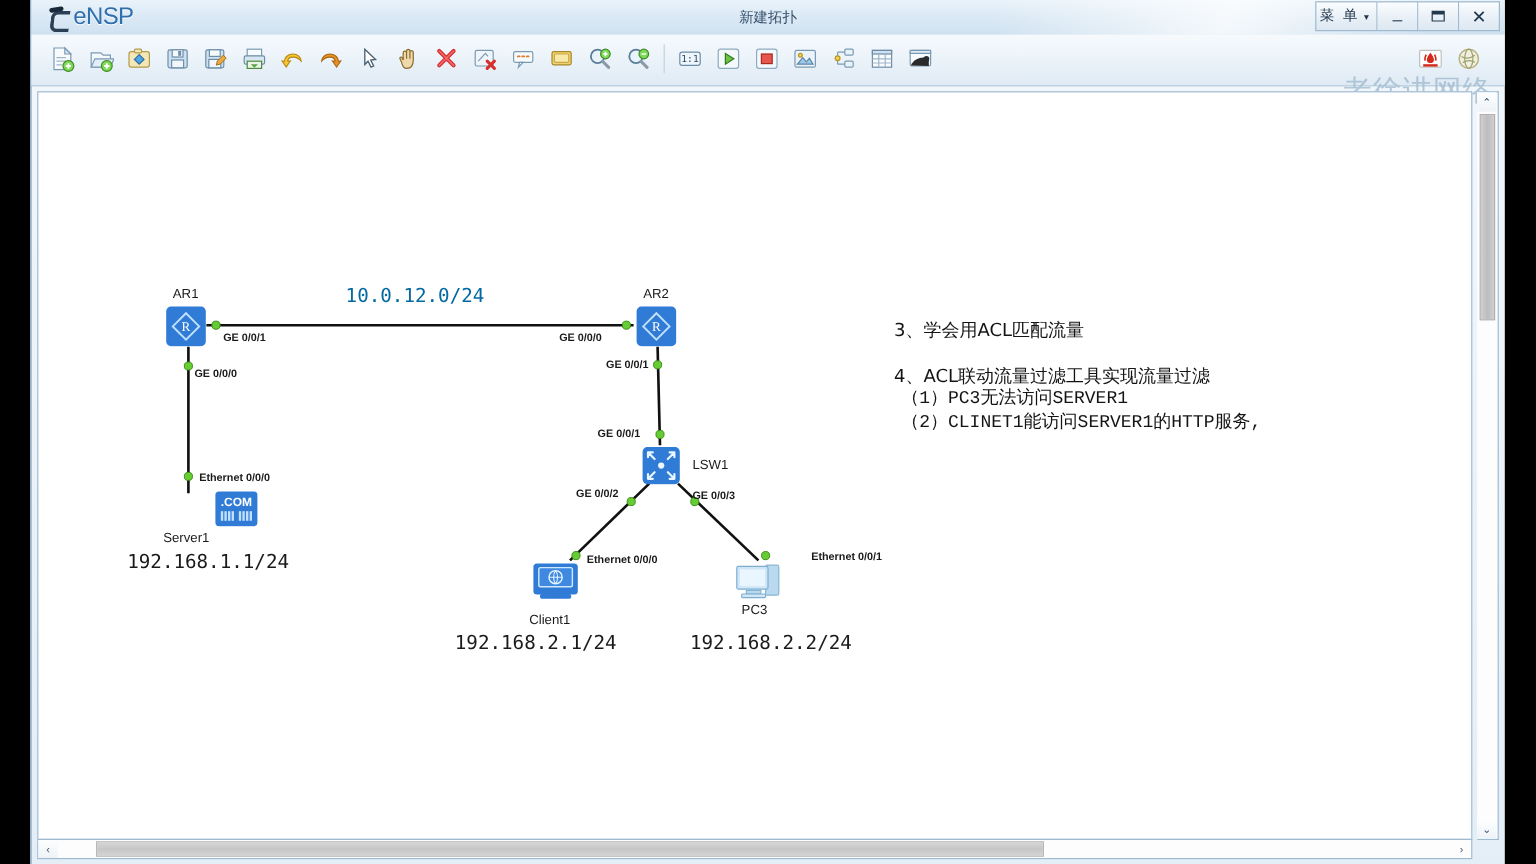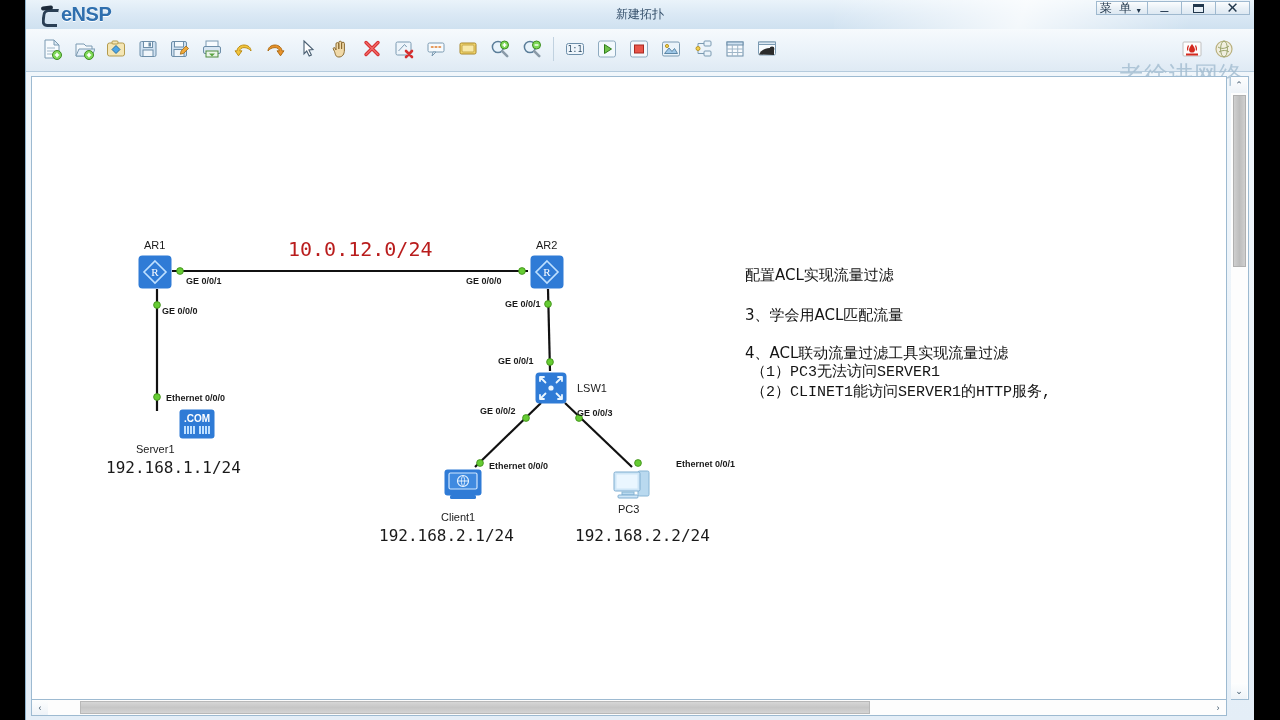--- a/index.html
+++ b/index.html
@@ -30,31 +30,31 @@
   .logo-mark:before{
     content:""; position:absolute; left:2px; top:4px; width:13px; height:12px;
     border:3px solid #2a3f55; border-right:none; border-radius:6px 0 0 6px;
     transform:skewX(-6deg);
   }
   .logo-mark:after{
     content:""; position:absolute; left:1px; top:1px; width:12px; height:4px;
     background:#1b2a3a; border-radius:2px; transform:rotate(-8deg);
   }
   .logo-text {
-    font-size:20px; font-weight:bold; color:#2f6fae; letter-spacing:-0.5px;
+    font-size:20px; font-weight:normal; color:#2f6fae; letter-spacing:-0.5px;
     text-shadow:0 1px 0 #fff;
   }
   .tab-title {
     position:absolute; left:0; top:0; width:100%; height:45px; line-height:29px;
     text-align:center; font-size:12px; color:#35506b;
     font-family:"DejaVu Sans","Liberation Sans",sans-serif;
   }
   .win-btns { position:absolute; right:4px; top:1px; display:flex; height:25px; }
   .win-btn {
-    min-width:34px; height:14px; margin-left:0;
+    min-width:34px; height:25px; margin-left:0;
     border:1px solid #9fb9cf; border-left:none;
     background:linear-gradient(180deg,#fbfdfe 0%,#eaf1f7 50%,#dde8f2 100%);
     display:flex; align-items:center; justify-content:center;
     font-size:12px; color:#22384d; cursor:pointer;
   }
   .win-btn:first-child { border-left:1px solid #9fb9cf; }
   .menu-btn { min-width:52px; font-size:12px; letter-spacing:2px; }
   .menu-caret { font-size:7px; margin-left:2px; position:relative; top:2px; }
   .gly-min { font-size:14px; position:relative; top:-4px; }
   .gly-max { width:11px; height:9px; border:1px solid #22384d; border-top-width:3px; }
@@ -141,21 +141,21 @@
     font-size:9px; font-weight:bold; color:#1a1a1a;
     font-family:"Liberation Sans","DejaVu Sans",sans-serif;
   }
   .ip {
     position:absolute; white-space:nowrap;
     font-size:16px; color:#1a1a1a;
     font-family:"DejaVu Sans Mono","Liberation Mono",monospace;
   }
   .netlabel {
     position:absolute; white-space:nowrap;
-    font-size:20px; color:#b91c1c;
+    font-size:16px; color:#0369a1;
     font-family:"DejaVu Sans Mono","Liberation Mono",monospace;
   }
 
   
   .notes {
     position:absolute; left:713px; top:178px; width:420px;
     font-family:"DejaVu Sans","Liberation Sans",sans-serif;
     color:#141414;
   }
   .note-line { font-size:15px; line-height:40px; white-space:nowrap; }
@@ -521,21 +521,20 @@
           <rect x="6" y="26" width="20" height="3" rx="1" fill="#cfe6f7" stroke="#7fadd0"></rect>
         </svg>
       </div>
       <div class="node-label" style="left:586px;top:426px;">PC3</div>
       <div class="iface" style="left:644px;top:382px;">Ethernet 0/0/1</div>
       <div class="ip" style="left:543px;top:449px;">192.168.2.2/24</div>
 
       <div class="netlabel" style="left:256px;top:160px;">10.0.12.0/24</div>
 
       <div class="notes">
-        <div class="note-line">配置ACL实现流量过滤</div>
         <div class="note-line">3、学会用ACL匹配流量</div>
         <div class="note-block">
           <div>4、ACL联动流量过滤工具实现流量过滤</div>
           <div class="note-sub">（1）PC3无法访问SERVER1</div>
           <div class="note-sub">（2）CLINET1能访问SERVER1的HTTP服务,</div>
         </div>
       </div>
 
     </div>
   </div>

